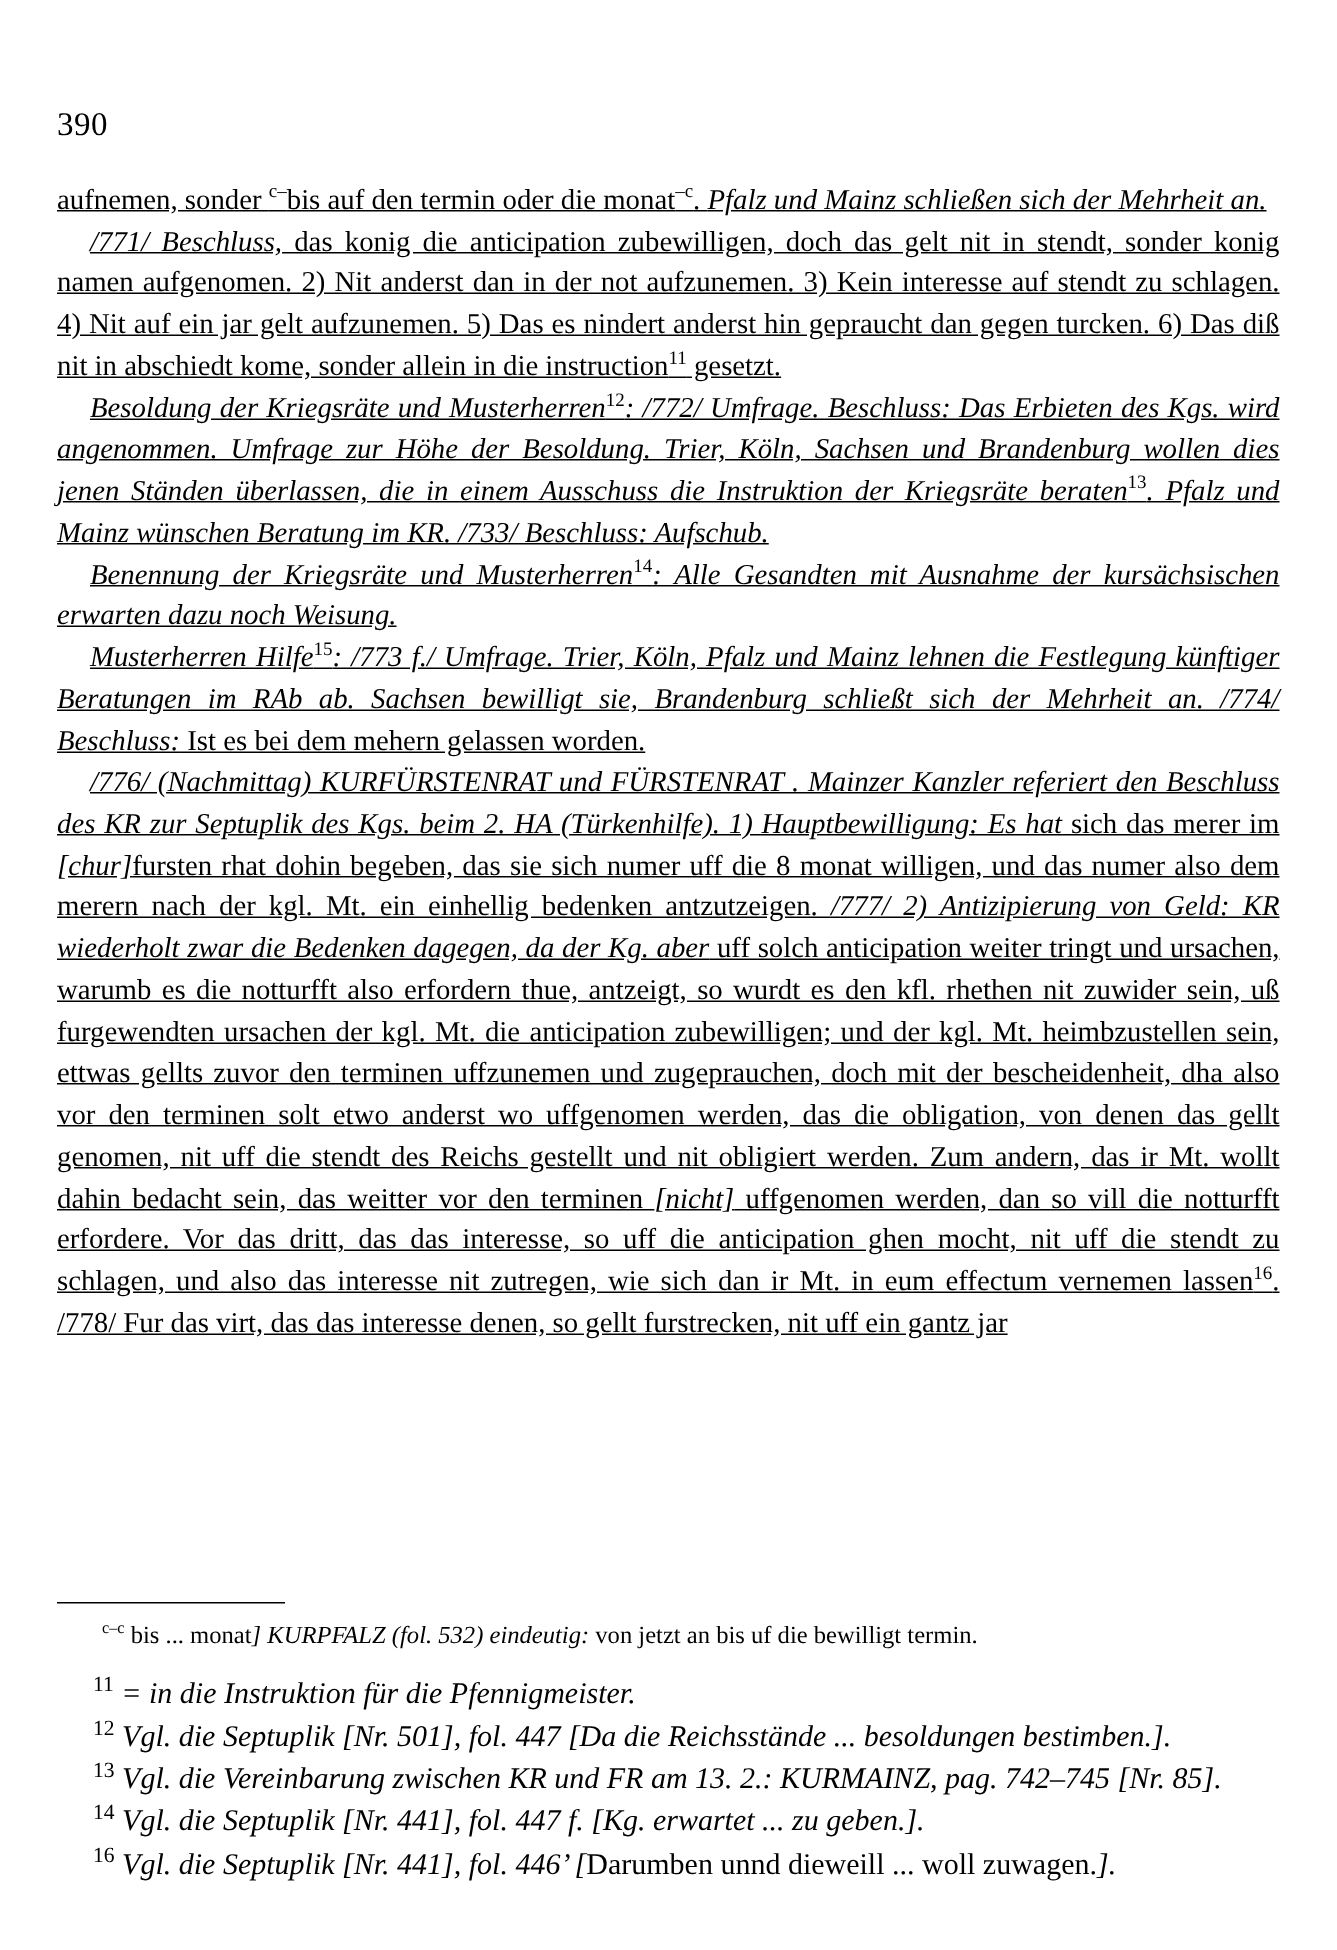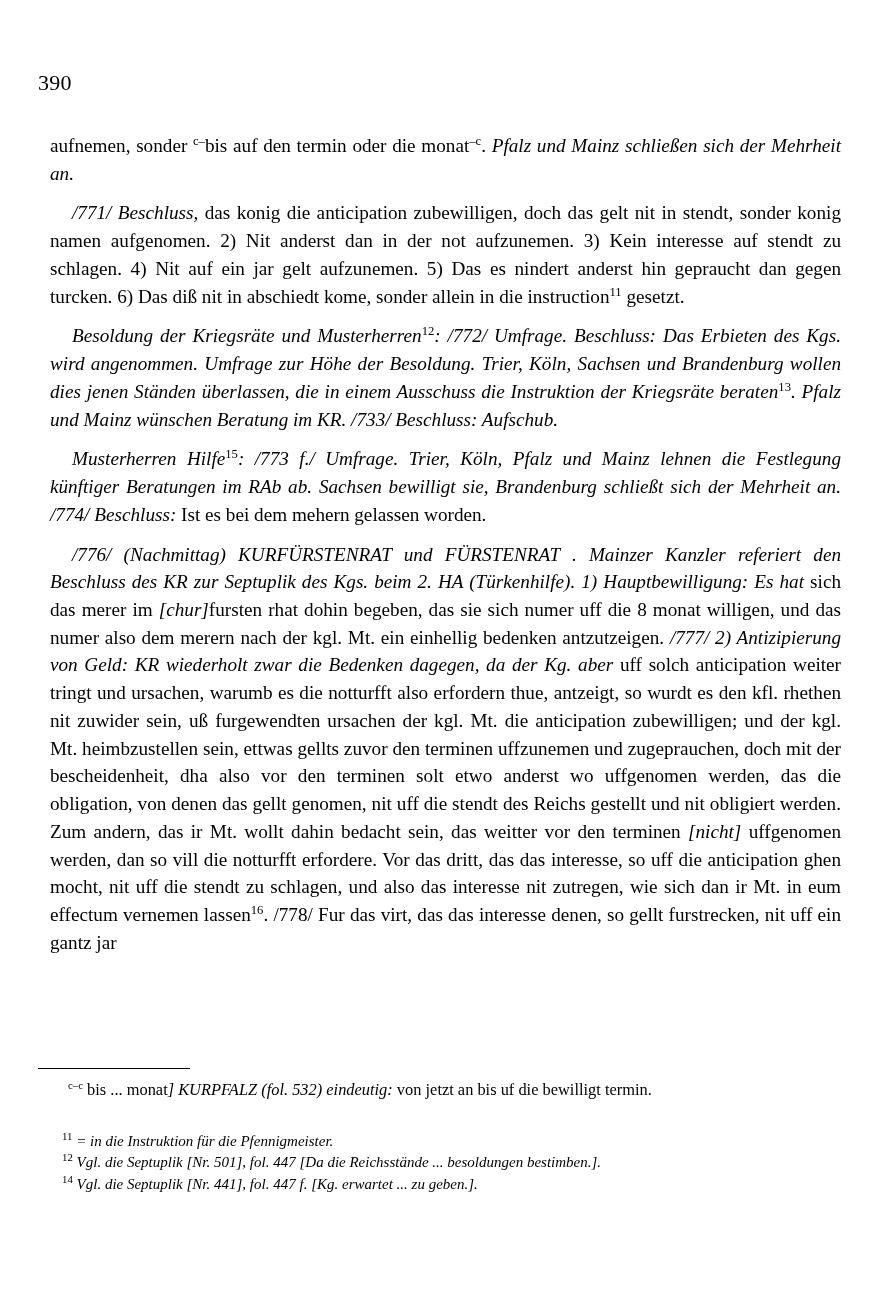--- a/index.html
+++ b/index.html
@@ -48,22 +48,23 @@
     position: absolute;
     left: 38px;
     top: 120px;
     width: 815px;
     font-size: 19.2px;
     line-height: 1.445;
     text-align: justify;
     text-justify: inter-word;
   }
   .body-col p {
-    margin: 12px;
+    margin: 0;
     text-indent: 0;
+    text-decoration: underline;
   }
   .body-col p.ind {
     text-indent: 22px;
   }
   i, .it {
     font-style: italic;
   }
   sup {
     font-size: 0.66em;
     vertical-align: super;
@@ -79,24 +80,24 @@
     width: 152px;
     height: 1px;
     background: #000;
     margin: 0 0 10px 0;
   }
   .note-varia {
     font-size: 16.4px;
     line-height: 1.35;
     padding-left: 30px;
     text-indent: 0;
-    margin-bottom: 30px;
+    margin-bottom: 14px;
   }
   .footnotes {
-    font-size: 15px;
+    font-size: 20px;
     line-height: 1.42;
   }
   .fn {
     padding-left: 30px;
     text-indent: -6px;
     white-space: nowrap;
   }
   .fn sup {
     font-size: 0.72em;
   }
@@ -107,27 +108,30 @@
 <div class="page">
 
   <div class="header">
     <div class="folio">390</div>
   </div>
 
   <div class="body-col">
     <p>aufnemen, sonder <sup>c–</sup>bis auf den termin oder die monat<sup>–c</sup>. <i>Pfalz und Mainz schließen sich der Mehrheit an.</i></p>
     <p class="ind"><i>/771/ Beschluss,</i> das konig die anticipation zubewilligen, doch das gelt nit in stendt, sonder konig namen aufgenomen. 2) Nit anderst dan in der not aufzunemen. 3) Kein interesse auf stendt zu schlagen. 4) Nit auf ein jar gelt aufzunemen. 5) Das es nindert anderst hin gepraucht dan gegen turcken. 6) Das diß nit in abschiedt kome, sonder allein in die instruction<sup>11</sup> gesetzt.</p>
     <p class="ind"><i>Besoldung der Kriegsräte und Musterherren</i><sup>12</sup><i>: /772/ Umfrage. Beschluss: Das Erbieten des Kgs. wird angenommen. Umfrage zur Höhe der Besoldung. Trier, Köln, Sachsen und Brandenburg wollen dies jenen Ständen überlassen, die in einem Ausschuss die Instruktion der Kriegsräte beraten</i><sup>13</sup><i>. Pfalz und Mainz wünschen Beratung im KR. /733/ Beschluss: Aufschub.</i></p>
+    <p class="ind"><i>Benennung der Kriegsräte und Musterherren</i><sup>14</sup><i>: Alle Gesandten mit Ausnahme der kursächsischen erwarten dazu noch Weisung.</i></p>
     <p class="ind"><i>Musterherren Hilfe</i><sup>15</sup><i>: /773 f./ Umfrage. Trier, Köln, Pfalz und Mainz lehnen die Festlegung künftiger Beratungen im RAb ab. Sachsen bewilligt sie, Brandenburg schließt sich der Mehrheit an. /774/ Beschluss:</i> Ist es bei dem mehern gelassen worden.</p>
     <p class="ind"><i>/776/ (Nachmittag) KURFÜRSTENRAT und FÜRSTENRAT . Mainzer Kanzler referiert den Beschluss des KR zur Septuplik des Kgs. beim 2. HA (Türkenhilfe). 1) Hauptbewilligung: Es hat</i> sich das merer im <i>[chur]</i>fursten rhat dohin begeben, das sie sich numer uff die 8 monat willigen, und das numer also dem merern nach der kgl. Mt. ein einhellig bedenken antzutzeigen. <i>/777/ 2) Antizipierung von Geld: KR wiederholt zwar die Bedenken dagegen, da der Kg. aber</i> uff solch anticipation weiter tringt und ursachen, warumb es die notturfft also erfordern thue, antzeigt, so wurdt es den kfl. rhethen nit zuwider sein, uß furgewendten ursachen der kgl. Mt. die anticipation zubewilligen; und der kgl. Mt. heimbzustellen sein, ettwas gellts zuvor den terminen uffzunemen und zugeprauchen, doch mit der bescheidenheit, dha also vor den terminen solt etwo anderst wo uffgenomen werden, das die obligation, von denen das gellt genomen, nit uff die stendt des Reichs gestellt und nit obligiert werden. Zum andern, das ir Mt. wollt dahin bedacht sein, das weitter vor den terminen <i>[nicht]</i> uffgenomen werden, dan so vill die notturfft erfordere. Vor das dritt, das das interesse, so uff die anticipation ghen mocht, nit uff die stendt zu schlagen, und also das interesse nit zutregen, wie sich dan ir Mt. in eum effectum vernemen lassen<sup>16</sup>. /778/ Fur das virt, das das interesse denen, so gellt furstrecken, nit uff ein gantz jar</p>
   </div>
 
   <div class="notes">
     <div class="rule"></div>
     <div class="note-varia"><sup>c–c</sup> bis ... monat<i>] KURPFALZ (fol. 532) eindeutig:</i> von jetzt an bis uf die bewilligt termin.</div>
     <div class="footnotes">
       <div class="fn"><sup>11</sup> <i>= in die Instruktion für die Pfennigmeister.</i></div>
       <div class="fn"><sup>12</sup> <i>Vgl. die Septuplik [Nr. 501], fol. 447 [Da die Reichsstände ... besoldungen bestimben.].</i></div>
+      <div class="fn"><sup>13</sup> <i>Vgl. die Vereinbarung zwischen KR und FR am 13. 2.: KURMAINZ, pag. 742–745 [Nr. 85].</i></div>
       <div class="fn"><sup>14</sup> <i>Vgl. die Septuplik [Nr. 441], fol. 447 f. [Kg. erwartet ... zu geben.].</i></div>
+      <div class="fn"><sup>16</sup> <i>Vgl. die Septuplik [Nr. 441], fol. 446’ [</i>Darumben unnd dieweill ... woll zuwagen.<i>].</i></div>
     </div>
   </div>
 
 </div>
 
 </body></html>

